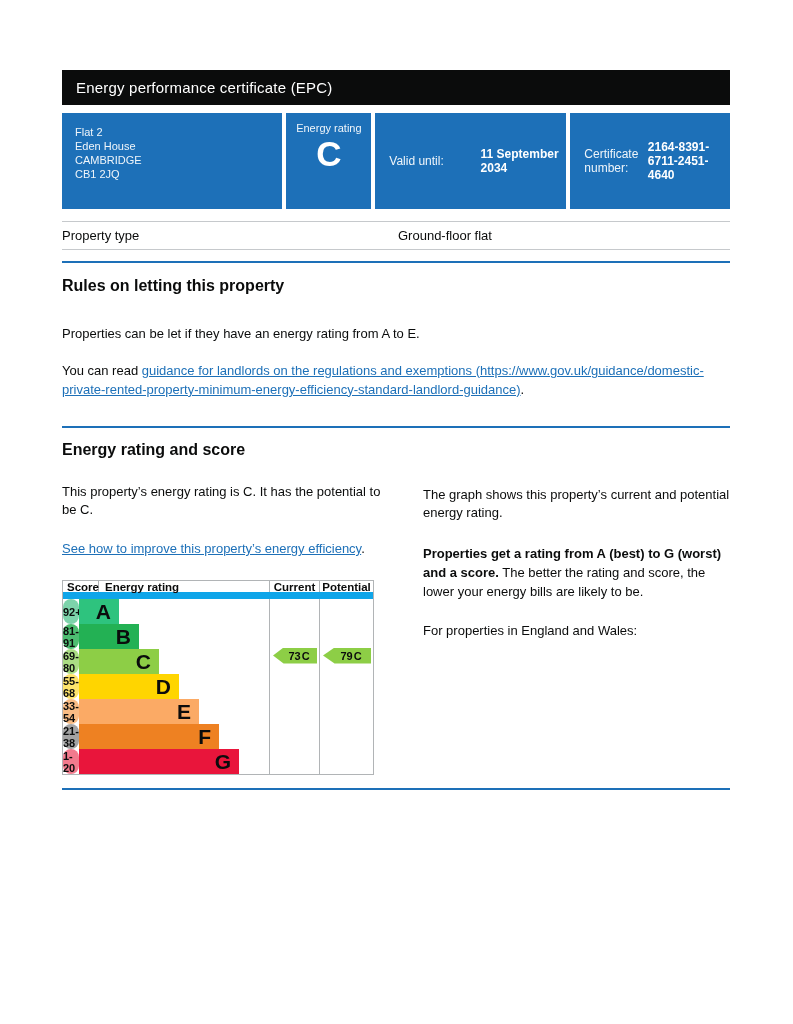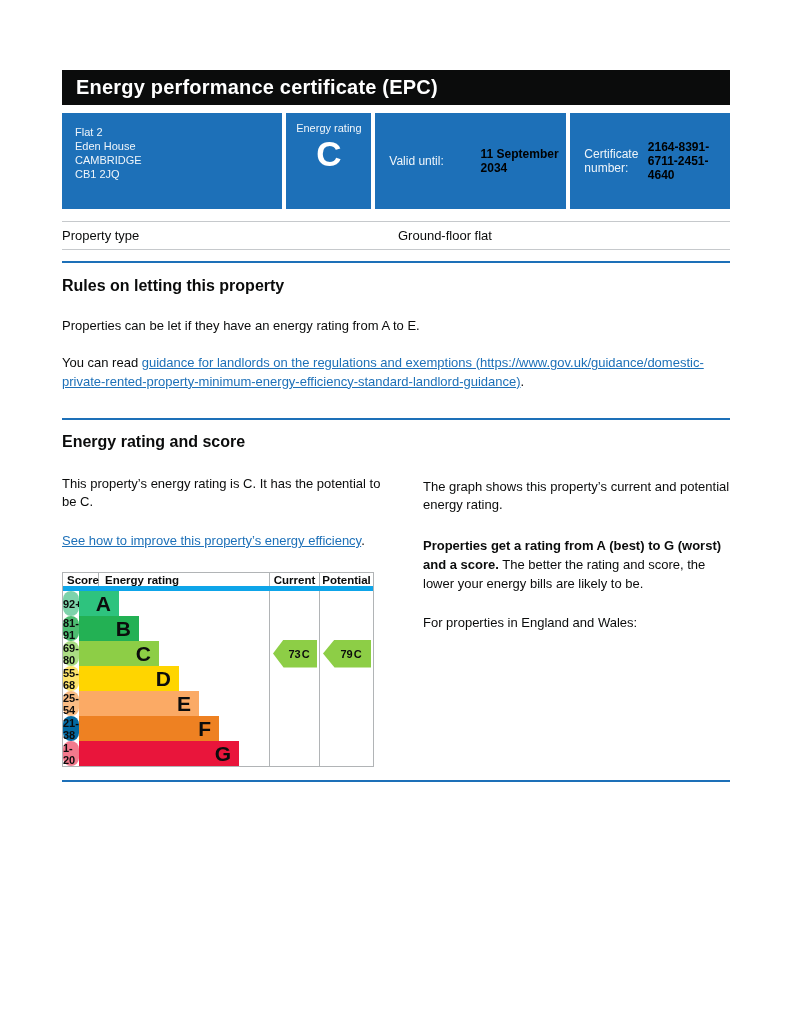--- a/index.html
+++ b/index.html
@@ -3,81 +3,81 @@
 <meta charset="utf-8">
 <style>
   * { margin: 0; padding: 0; box-sizing: border-box; }
   html, body { background: #ffffff; }
   body { font-family: "Liberation Sans", sans-serif; color: #0b0c0c; }
   .page { position: relative; width: 793px; height: 1024px; background: #fff; overflow: hidden; }
   .content { margin-left: 62px; width: 668px; }
 
   
   .black-bar { margin-top: 70px; height: 35px; background: #0b0c0c; display: flex; align-items: center; padding-left: 14px; }
-  .black-bar h1 { color: #ffffff; font-size: 20px; font-weight: bold; letter-spacing: 0.2px; }
+  .black-bar h1 { color: #ffffff; font-size: 15px; font-weight: normal; letter-spacing: 0.2px; }
 
   
   .summary { margin-top: 8px; height: 96px; display: flex; gap: 4px; }
   .blue-box { background: #1d70b8; color: #ffffff; }
   .addr-box { width: 243px; padding: 12px 0 0 13px; }
   .addr-line { font-size: 11px; line-height: 14px; color: rgba(255,255,255,0.93); }
   .rating-box { width: 94px; text-align: center; padding-top: 9px; }
   .rating-box .lbl { font-size: 11px; color: rgba(255,255,255,0.93); }
   .rating-box .val { font-size: 35px; font-weight: bold; line-height: 40px; color: #ffffff; }
   .meta-col { flex: 1; display: flex; flex-direction: row; gap: 4px; }
   .meta-box { flex: 1; display: flex; align-items: center; padding-left: 14px; }
   .meta-box .lbl { font-size: 12px; color: rgba(255,255,255,0.93); width: 115px; }
-  .meta-box .val { font-size: 12px; font-weight: bold; color: #000000; }
+  .meta-box .val { font-size: 12px; font-weight: bold; color: #ffffff; }
 
   
   .prop-table { margin-top: 12px; width: 100%; border-collapse: collapse; }
   .prop-table tr:first-child { border-top: 1px solid #c6c9cc; border-bottom: 1px solid #70777b; }
   .prop-table tr:last-child { border-bottom: 1px solid #c6c9cc; }
   .prop-table td { font-size: 13px; padding: 6px 0; }
   .prop-table td.label { width: 336px; }
 
   .blue-divider { height: 2px; background: #1d70b8; border: 0; }
   .div-1 { margin-top: 11px; }
   .div-2 { margin-top: 26px; }
   .div-3 { margin-top: 13px; }
 
   h2.section-heading { font-size: 16px; font-weight: bold; color: #0b0c0c; }
   .rules-heading { margin-top: 14px; }
   p.body-text { font-size: 13px; line-height: 1.45; }
-  .rules-p1 { margin-top: 22px; }
+  .rules-p1 { margin-top: 30px; }
   .rules-p2 { margin-top: 18px; }
   a.doc-link { color: #1d70b8; text-decoration: underline; }
 
   
   .rating-section { margin-top: 13px; display: flex; }
   .rating-left { width: 332px; }
   .rating-right { margin-left: 29px; width: 307px; margin-top: 44px; }
   .left-para { margin-top: 24px; }
   .left-link { margin-top: 20px; }
   .right-p1 { margin-top: 1px; }
   .right-p2 { margin-top: 22px; }
   .right-p3 { margin-top: 20px; }
   .right-avg { margin-top: 14px; font-size: 13px; line-height: 1.55; }
 
   
   .epc-chart { margin-top: 21px; display: inline-block; border: 1px solid #b1b4b6; background: #fff; }
-  .epc-header { display: flex; height: 18px; border-bottom: 5px solid #0ea5e9; font-size: 11.5px; font-weight: bold; }
+  .epc-header { display: flex; height: 18px; border-bottom: 7px solid #0ea5e9; font-size: 11.5px; font-weight: bold; }
   .h-score { width: 36px; padding-left: 4px; border-right: 1px solid #b1b4b6; align-self: stretch; display: flex; align-items: center; }
   .h-rating { width: 170px; padding-left: 6px; align-self: stretch; display: flex; align-items: center; }
   .h-current { width: 50px; border-left: 1px solid #b1b4b6; text-align: center; justify-content: center; align-self: stretch; display: flex; align-items: center; }
   .h-potential { width: 54px; border-left: 1px solid #b1b4b6; text-align: center; justify-content: center; align-self: stretch; display: flex; align-items: center; }
   .epc-body { display: flex; }
   .epc-rows { width: 206px; }
   .epc-row { display: flex; height: 25px; }
   .epc-score { width: 16px; padding-left: 0; font-size: 11px; font-weight: bold; display: flex; align-items: center; border-radius: 9px; }
   .epc-bar { height: 25px; display: flex; align-items: center; justify-content: flex-end; padding-right: 8px; font-size: 21px; font-weight: bold; line-height: 25px; color: #0b0c0c; }
   .epc-col { position: relative; height: 175px; border-left: 1px solid #b1b4b6; }
   .epc-current { width: 50px; }
   .epc-potential { width: 54px; }
-  .epc-arrow { position: absolute; left: 3px; right: 2px; height: 28px; display: flex; align-items: center; justify-content: center; gap: 1px; padding-left: 8px; font-size: 11px; font-weight: bold; color: #0b0c0c; clip-path: polygon(0 50%, 24% 0, 100% 0, 100% 100%, 24% 100%); }
+  .epc-arrow { position: absolute; left: 3px; right: 2px; height: 16px; display: flex; align-items: center; justify-content: center; gap: 1px; padding-left: 8px; font-size: 11px; font-weight: bold; color: #0b0c0c; clip-path: polygon(0 50%, 24% 0, 100% 0, 100% 100%, 24% 100%); }
 </style>
 </head>
 <body>
 
 <div class="page">
   <div class="content">
 
     <header class="black-bar">
       <h1>Energy performance certificate (EPC)</h1>
     </header>
@@ -149,25 +149,25 @@
               </div>
               <div class="epc-row">
                 <div class="epc-score" style="background: rgb(171, 221, 132);">69-80</div>
                 <div class="epc-bar" style="background: rgb(141, 206, 70); width: 80px;">C</div>
               </div>
               <div class="epc-row">
                 <div class="epc-score" style="background: rgb(253, 227, 108);">55-68</div>
                 <div class="epc-bar" style="background: rgb(255, 213, 0); width: 100px;">D</div>
               </div>
               <div class="epc-row">
-                <div class="epc-score" style="background: rgb(249, 188, 132);">25-54</div>
+                <div class="epc-score" style="background: rgb(249, 188, 132);">33-54</div>
                 <div class="epc-bar" style="background: rgb(251, 170, 101); width: 120px;">E</div>
               </div>
               <div class="epc-row">
-                <div class="epc-score" style="background: #0369a1;">21-38</div>
+                <div class="epc-score" style="background: #a3a3a3;">21-38</div>
                 <div class="epc-bar" style="background: rgb(238, 129, 34); width: 140px;">F</div>
               </div>
               <div class="epc-row">
                 <div class="epc-score" style="background: rgb(242, 122, 141);">1-20</div>
                 <div class="epc-bar" style="background: rgb(233, 21, 59); width: 160px;">G</div>
               </div>
             </div>
             <div class="epc-col epc-current">
               <div class="epc-arrow arrow-current" style="background: rgb(141, 206, 70); top: 48.5px;">
                 <span>73</span>

